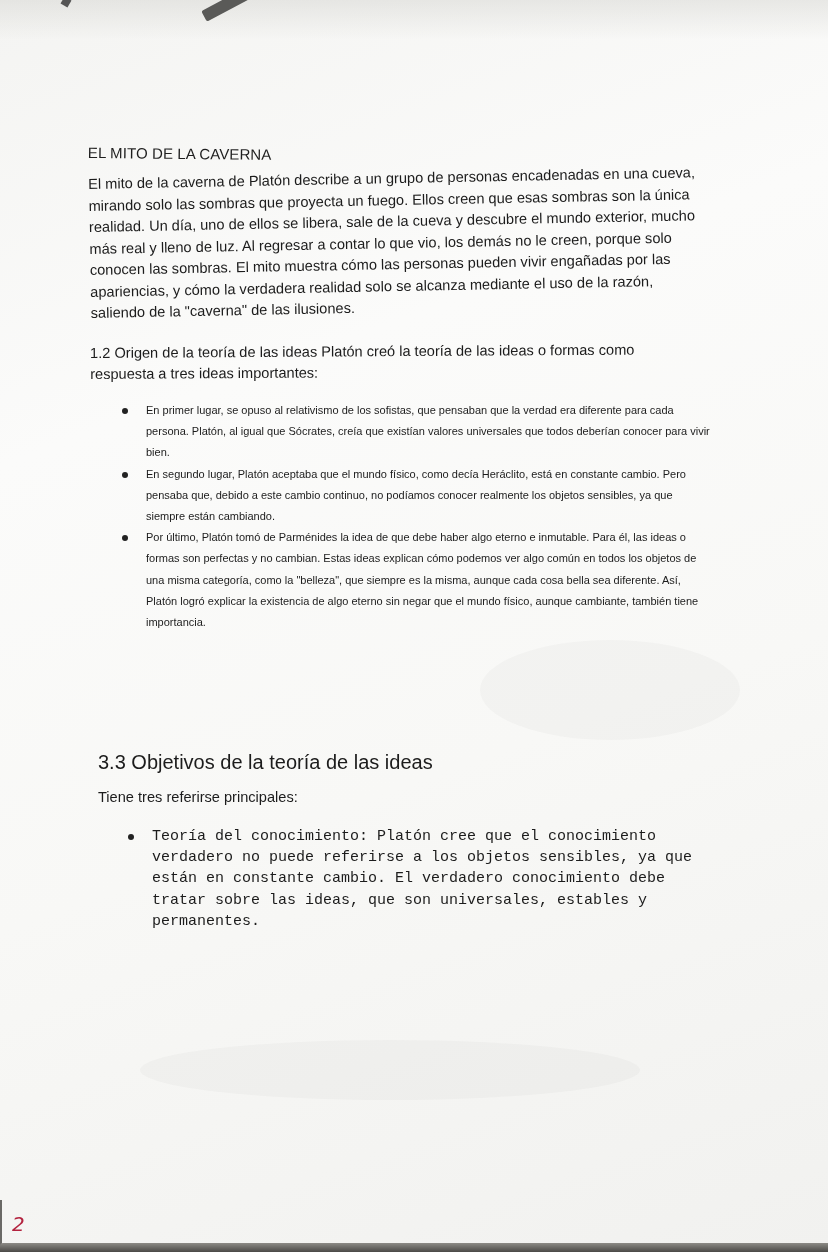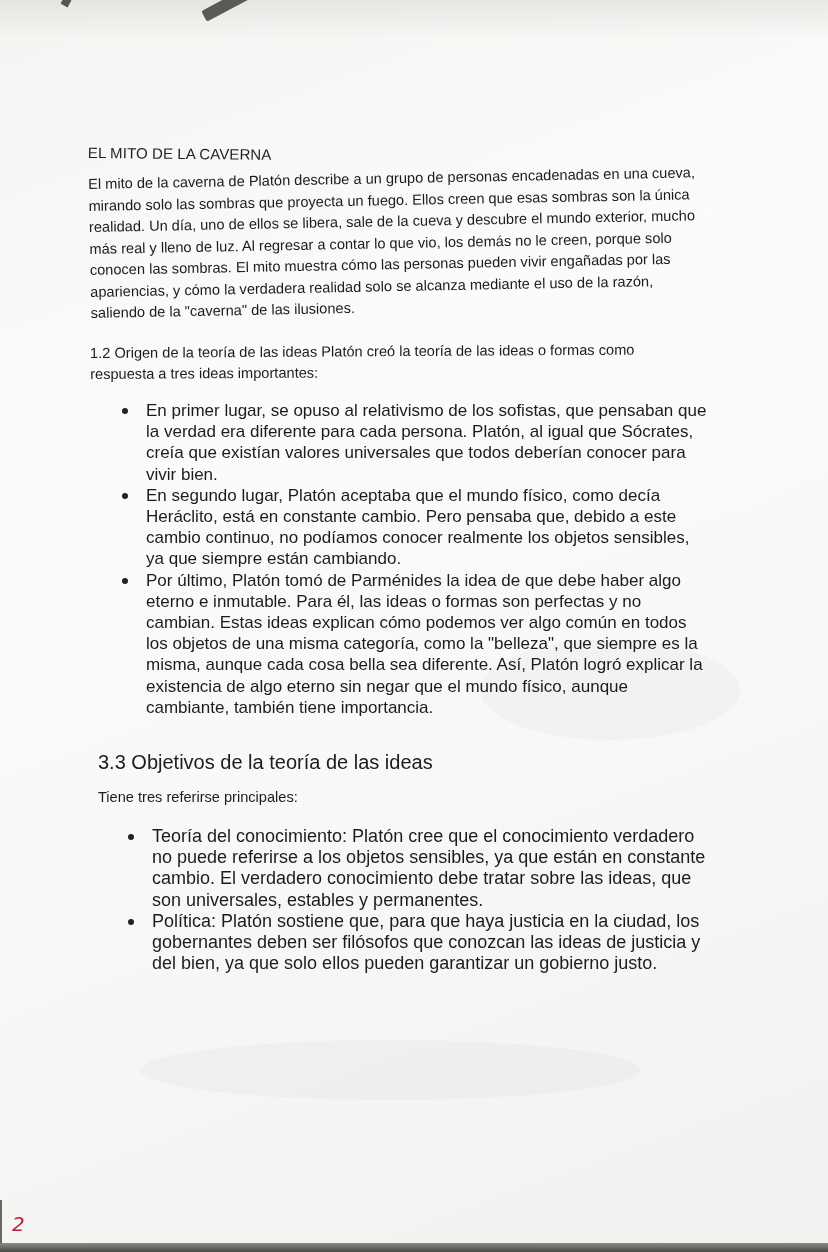--- a/index.html
+++ b/index.html
@@ -92,35 +92,36 @@
       margin: 0;
     }
     .list-a {
       position: absolute;
       left: 120px;
       top: 400px;
       width: 590px;
       margin: 0;
       padding: 0;
       list-style: none;
-      font-size: 17px;
+      font-size: 11px;
       line-height: 21.2px;
       color: #1c1c1c;
     }
     .list-b {
       position: absolute;
       left: 126px;
       top: 826px;
       width: 590px;
       margin: 0;
       padding: 0;
       list-style: none;
-      font-size: 18px;
+      font-size: 15px;
       line-height: 21.2px;
       color: #1c1c1c;
+      font-family: Liberation Mono, monospace;
     }
     .list-a li, .list-b li {
       position: relative;
       padding-left: 26px;
       margin: 0;
     }
     .bullet {
       position: absolute;
       left: 2px;
       top: 8px;
@@ -192,23 +193,19 @@
   </ul>
 
   <p class="section-b-heading">3.3 Objetivos de la teoría de las ideas</p>
   <p class="section-b-intro">Tiene tres referirse principales:</p>
 
   <ul class="list-b">
     <li>
       <span class="bullet"></span>
       <span>Teoría del conocimiento: Platón cree que el conocimiento verdadero no puede referirse a los objetos sensibles, ya que están en constante cambio. El verdadero conocimiento debe tratar sobre las ideas, que son universales, estables y permanentes.</span>
     </li>
-    <li>
-      <span class="bullet"></span>
-      <span>Política: Platón sostiene que, para que haya justicia en la ciudad, los gobernantes deben ser filósofos que conozcan las ideas de justicia y del bien, ya que solo ellos pueden garantizar un gobierno justo.</span>
-    </li>
   </ul>
 
   <div class="page-number">2</div>
 
   <div class="left-edge"></div>
   <div class="bottom-edge"></div>
 </div>
 
 </body></html>

